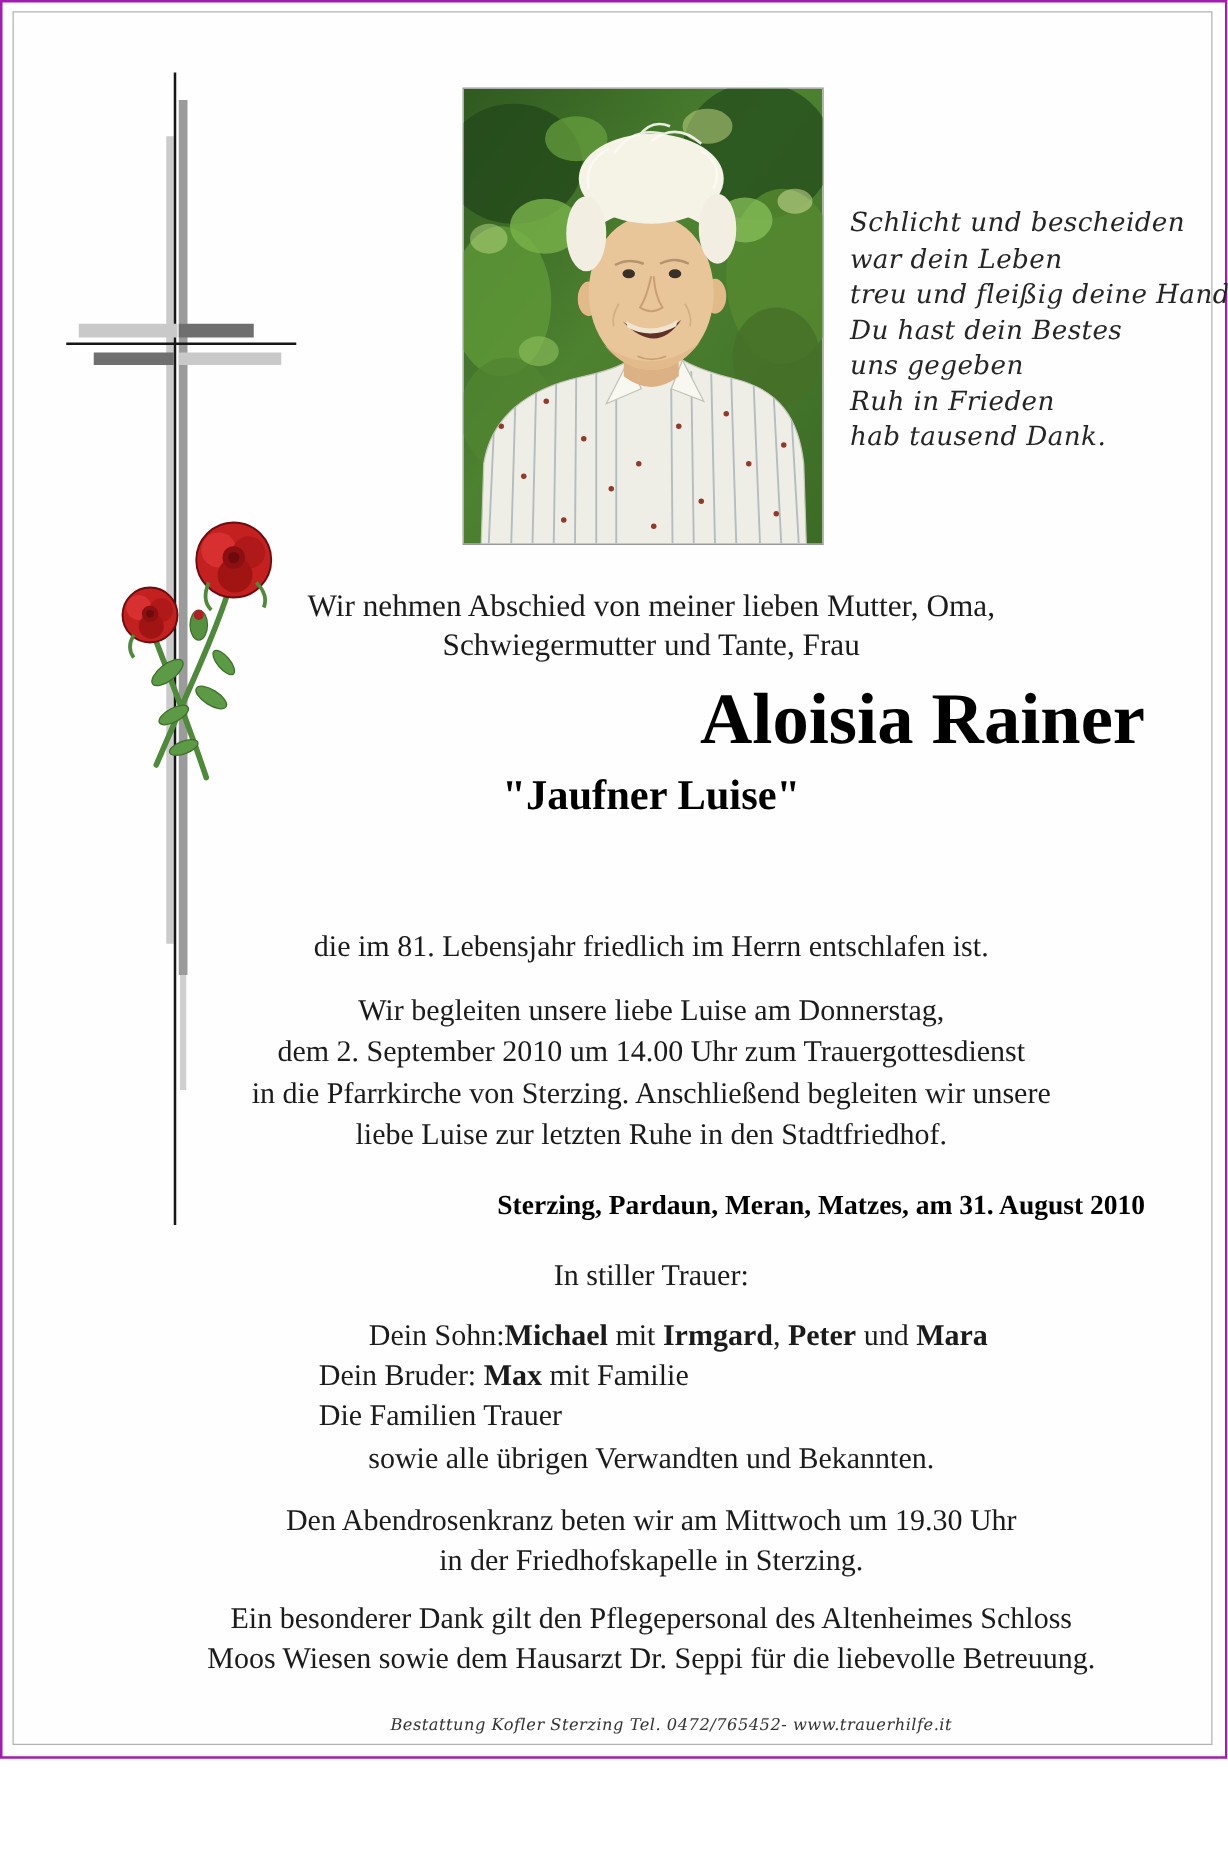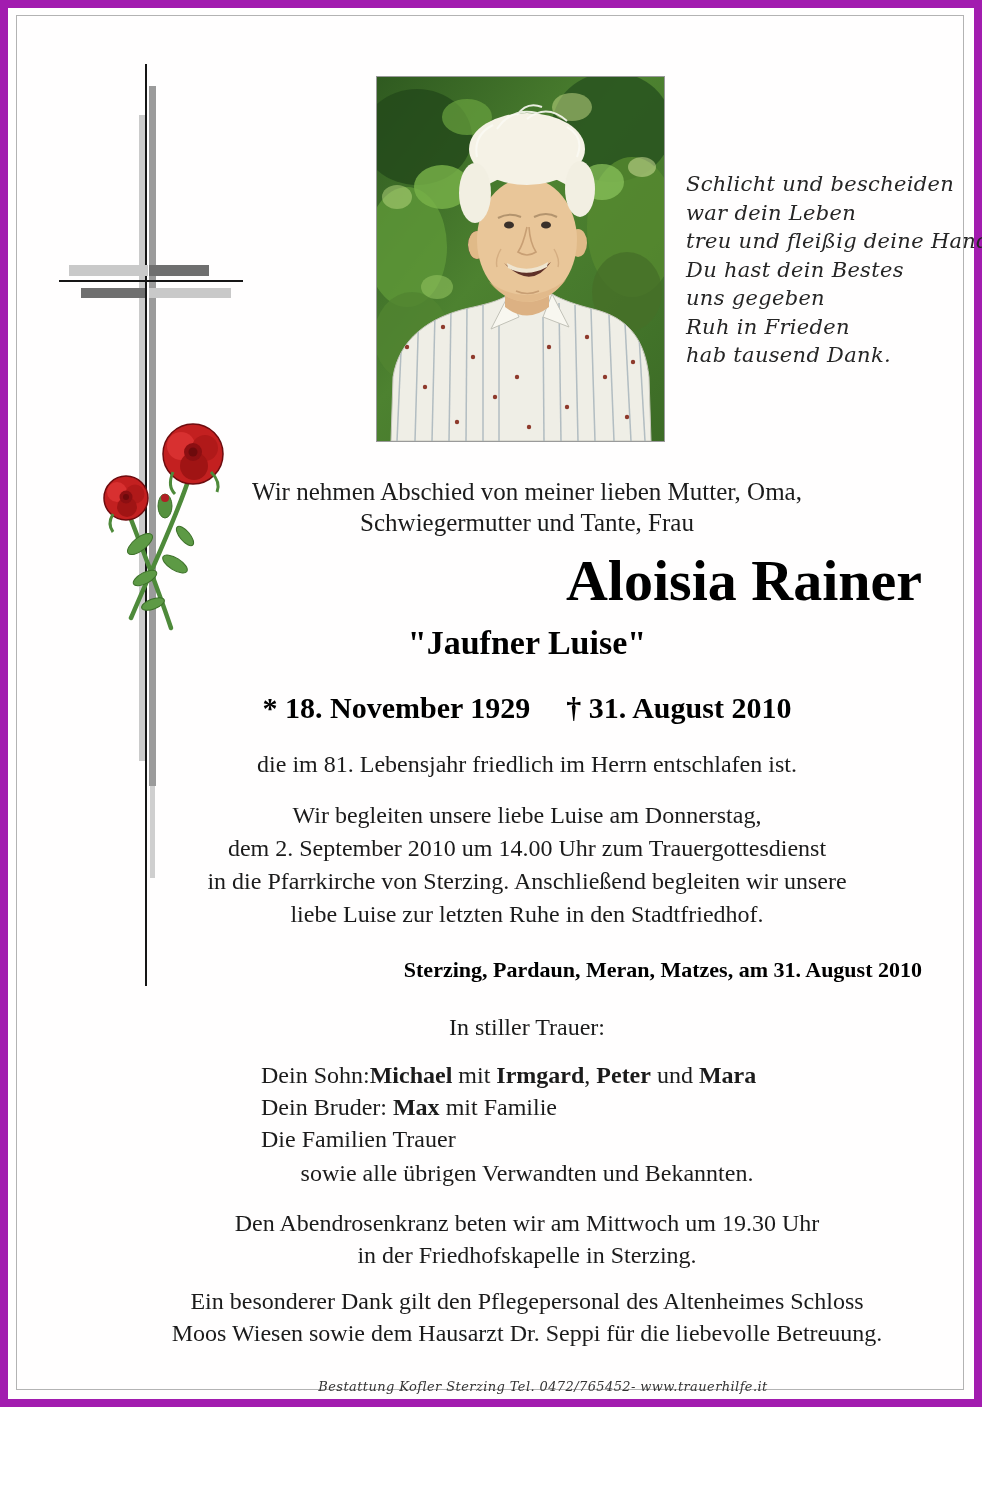--- a/index.html
+++ b/index.html
@@ -1,31 +1,31 @@
 <!DOCTYPE html>
 <html><head>
 <meta charset="utf-8">
 <style>
   html,body{margin:0;padding:0;background:#ffffff;}
   body{width:982px;height:1491px;position:relative;font-family:"Liberation Serif",serif;color:#1b1b1b;}
-  .card{position:absolute;left:0;top:0;width:982px;height:1407px;border:8px solid #a21caf;box-sizing:border-box;background:#fffefe;padding-left:44px;}
+  .card{position:absolute;left:0;top:0;width:982px;height:1407px;border:2px solid #a21caf;box-sizing:border-box;background:#fffefe;padding-left:44px;}
   .inner-frame{position:absolute;left:8px;top:7px;right:10px;bottom:9px;border:1px solid #b3b3b3;pointer-events:none;}
   .abs{position:absolute;}
   .centerline{position:absolute;left:124px;width:790px;text-align:center;white-space:nowrap;}
   .bold{font-weight:bold;}
   .b{font-weight:bold;}
   
   .bar{position:absolute;}
   
   .poem{position:absolute;left:678px;top:162px;font-family:"DejaVu Serif",serif;font-style:italic;font-size:21px;line-height:28.5px;color:#252525;letter-spacing:0.3px;white-space:nowrap;}
   
   .photo{position:absolute;left:368px;top:68px;width:287px;height:364px;border:1px solid #9a9a9a;box-sizing:content-box;}
   
   .family{position:absolute;left:253px;top:1051px;font-size:24px;line-height:32px;text-align:left;white-space:nowrap;}
-  .fam-label{display:inline-block;min-width:108px;}
+  .fam-label{display:inline-block;min-width:108px;margin-left:40px;}
   .footer-line{position:absolute;left:140px;width:790px;top:1371px;text-align:center;font-family:"DejaVu Serif",serif;font-style:italic;font-size:13px;color:#333;letter-spacing:0.4px;white-space:nowrap;}
   .fs-body{font-size:24px;}
 </style>
 </head>
 <body>
 
 <div class="card">
   <div class="inner-frame"></div>
 
   <div>
@@ -190,23 +190,20 @@
     <div>Ruh in Frieden</div>
     <div>hab tausend Dank.</div>
   </div>
 
   <div class="centerline" style="top:470px;font-size:25px;">Wir nehmen Abschied von meiner lieben Mutter, Oma,</div>
   <div class="centerline" style="top:501px;font-size:25px;">Schwiegermutter und Tante, Frau</div>
 
   <div class="centerline bold" style="top:541px;font-size:58px;line-height:1.1;color:#000;text-align:right;">Aloisia Rainer</div>
   <div class="centerline bold" style="top:616px;font-size:34px;color:#000;">"Jaufner Luise"</div>
 
-  <div class="centerline bold" style="top:683px;font-size:30px;color:#000;">
-    <span>* 18. November 1929</span><span style="display:inline-block;width:36px;"></span><span>† 31. August 2010</span>
-  </div>
 
   <div class="centerline fs-body" style="top:743px;">die im 81. Lebensjahr friedlich im Herrn entschlafen ist.</div>
 
   <div>
     <div class="centerline fs-body" style="top:794px;">Wir begleiten unsere liebe Luise am Donnerstag,</div>
     <div class="centerline fs-body" style="top:827px;">dem 2. September 2010 um 14.00 Uhr zum Trauergottesdienst</div>
     <div class="centerline fs-body" style="top:860px;">in die Pfarrkirche von Sterzing. Anschließend begleiten wir unsere</div>
     <div class="centerline fs-body" style="top:893px;">liebe Luise zur letzten Ruhe in den Stadtfriedhof.</div>
   </div>
 

